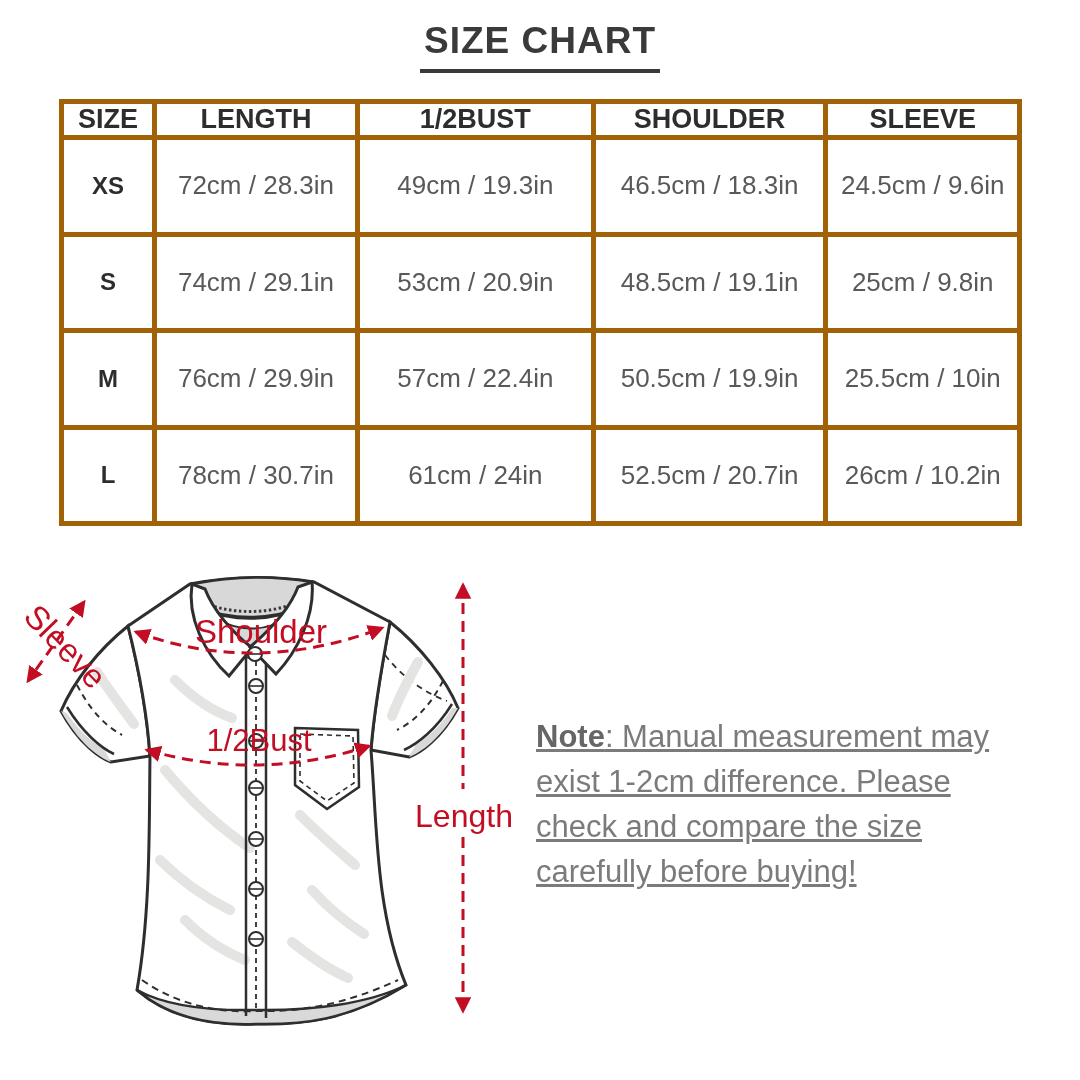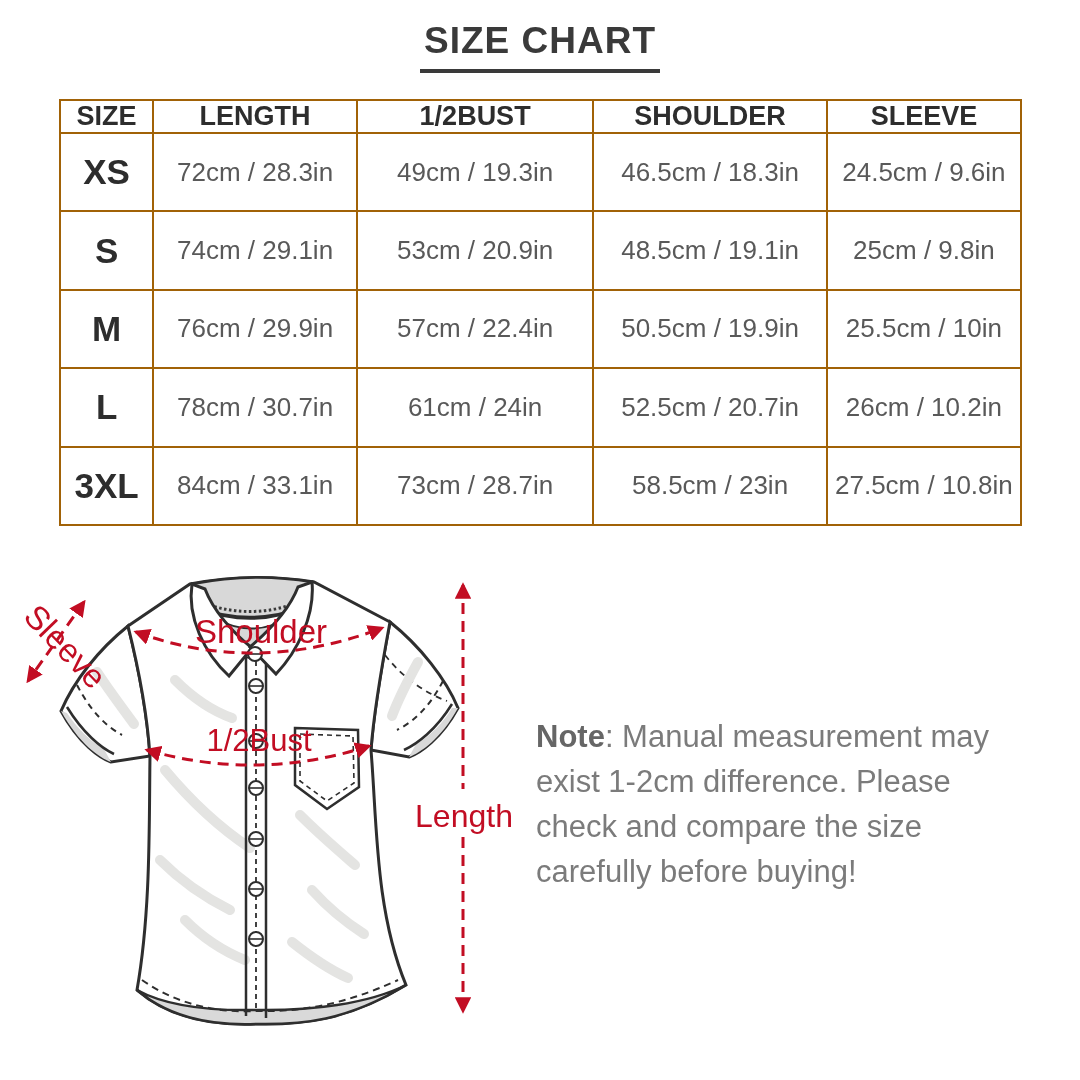--- a/index.html
+++ b/index.html
@@ -10,32 +10,32 @@
   .title-wrap{position:absolute;top:20px;left:0;width:100%;text-align:center;}
   .title{
     display:inline-block;margin:0;font-size:37px;font-weight:bold;color:#3a3a3a;
     letter-spacing:1px;border-bottom:4px solid #3a3a3a;padding:0 4px 7px 4px;
   }
   table.size-table{
     position:absolute;left:59px;top:99px;width:963px;height:427px;
     border-collapse:collapse;table-layout:fixed;
   }
   .size-table th,.size-table td{
-    border:2px solid #a16207;text-align:center;vertical-align:middle;padding:0;
+    border:5px solid #a16207;text-align:center;vertical-align:middle;padding:0;
     white-space:nowrap;
     margin-top:44px;
   }
   .size-table{border:2px solid #8d8d8d;}
   .size-table thead th{font-size:27px;font-weight:bold;color:#2d2d2d;}
-  .size-table tbody th{font-size:35px;font-weight:bold;color:#2d2d2d;}
+  .size-table tbody th{font-size:24px;font-weight:bold;color:#2d2d2d;}
   .size-table td{font-size:26px;font-weight:normal;color:#595959;border-radius:8px;}
   .shirt-svg{position:absolute;left:0px;top:560px;width:520px;height:500px;}
   .note{
     position:absolute;left:536px;top:714px;width:484px;
-    font-size:31px;line-height:45px;color:#7b7b7b;
+    font-size:31px;line-height:45px;color:#7b7b7b;text-decoration:underline;
   }
   .note-label{font-weight:bold;color:#666666;}
 </style>
 </head>
 <body>
 
 <div class="page">
 
   <div class="title-wrap">
     <h1 class="title">SIZE CHART</h1>
@@ -79,27 +79,20 @@
         <td>57cm / 22.4in</td>
         <td>50.5cm / 19.9in</td>
         <td>25.5cm / 10in</td>
       </tr>
       <tr>
         <th>L</th>
         <td>78cm / 30.7in</td>
         <td>61cm / 24in</td>
         <td>52.5cm / 20.7in</td>
         <td>26cm / 10.2in</td>
-      </tr>
-      <tr>
-        <th>3XL</th>
-        <td>84cm / 33.1in</td>
-        <td>73cm / 28.7in</td>
-        <td>58.5cm / 23in</td>
-        <td>27.5cm / 10.8in</td>
       </tr>
     </tbody>
   </table>
 
   <svg class="shirt-svg" viewBox="0 0 520 500">
     <defs>
       <marker id="ah" viewBox="0 0 12 12" refX="10" refY="6" markerWidth="5.5" markerHeight="5.5" orient="auto-start-reverse">
         <path d="M0,0 L12,6 L0,12 Z" fill="#c20d23"></path>
       </marker>
     </defs>

